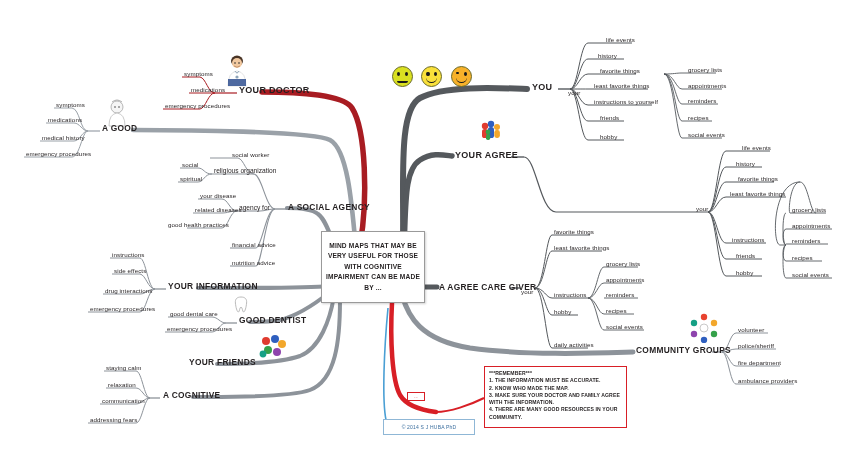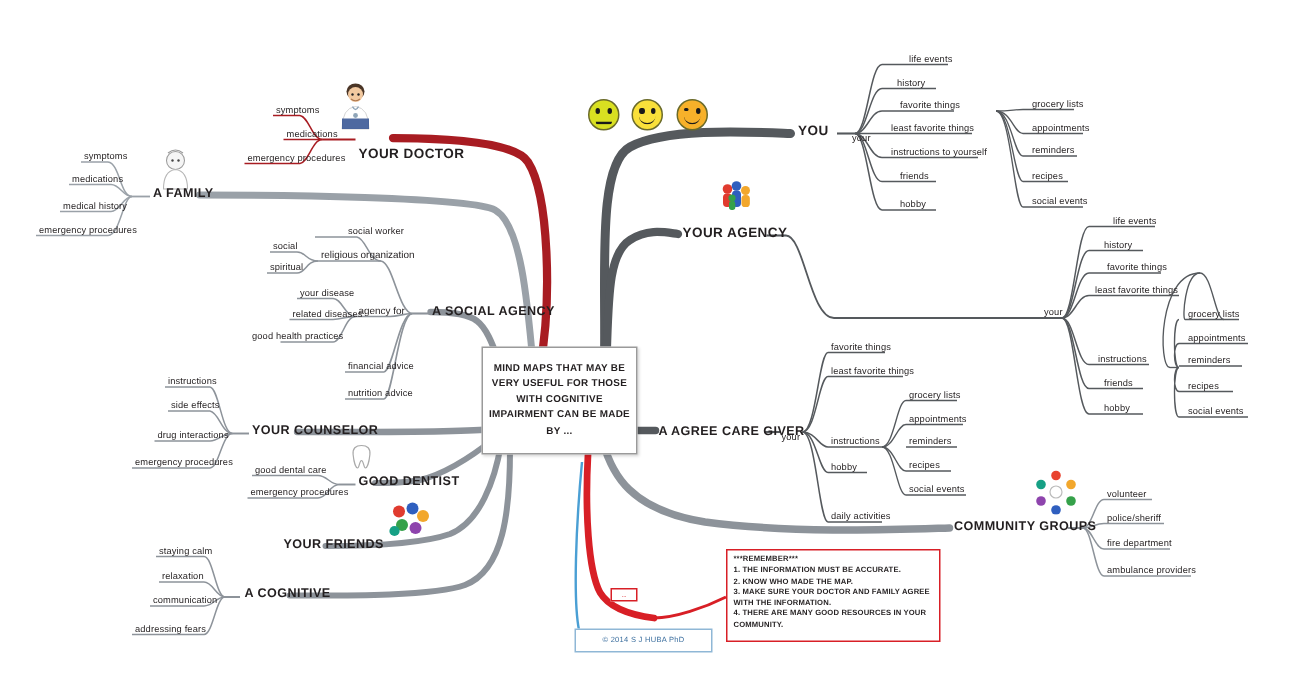--- a/index.html
+++ b/index.html
@@ -362,46 +362,46 @@
   <svg class="imgicon" style="left:689px;top:313px;" width="30" height="30" viewBox="0 0 30 30">
     <circle cx="15" cy="15" r="4" fill="#ffffff" stroke="#bbb" stroke-width=".8"></circle>
     <circle cx="15" cy="4" r="3.2" fill="#e8432f"></circle>
     <circle cx="25" cy="10" r="3.2" fill="#f2a72c"></circle>
     <circle cx="25" cy="21" r="3.2" fill="#35a14a"></circle>
     <circle cx="15" cy="27" r="3.2" fill="#2f5fbf"></circle>
     <circle cx="5" cy="21" r="3.2" fill="#8e44ad"></circle>
     <circle cx="5" cy="10" r="3.2" fill="#16a085"></circle>
   </svg>
 
-  <div class="node main" style="left:236px;top:96px;">YOUR DOCTOR</div>
+  <div class="node main" style="left:236px;top:84px;">YOUR DOCTOR</div>
   <div class="node leaf" style="left:182px;top:70px;">symptoms</div>
   <div class="node leaf" style="left:189px;top:86px;">medications</div>
   <div class="node leaf" style="left:163px;top:102px;">emergency procedures</div>
 
-  <div class="node main small" style="left:99px;top:122px;">A FAMILY</div>
+  <div class="node main small" style="left:99px;top:122px;">A GOOD</div>
   <div class="node leaf" style="left:54px;top:101px;">symptoms</div>
   <div class="node leaf" style="left:46px;top:116px;">medications</div>
   <div class="node leaf" style="left:40px;top:134px;">medical history</div>
   <div class="node leaf" style="left:24px;top:150px;">emergency procedures</div>
 
   <div class="node main small" style="left:285px;top:201px;">A SOCIAL AGENCY</div>
   <div class="node mid" style="left:237px;top:203px;">agency for</div>
   <div class="node leaf" style="left:198px;top:192px;">your disease</div>
   <div class="node leaf" style="left:193px;top:206px;">related diseases</div>
   <div class="node leaf" style="left:166px;top:221px;">good health practices</div>
 
   <div class="node mid" style="left:212px;top:166px;">religious organization</div>
   <div class="node leaf" style="left:230px;top:151px;">social worker</div>
   <div class="node leaf" style="left:180px;top:161px;">social</div>
   <div class="node leaf" style="left:178px;top:175px;">spiritual</div>
 
   <div class="node leaf" style="left:230px;top:241px;">financial advice</div>
   <div class="node leaf" style="left:230px;top:259px;">nutrition advice</div>
 
-  <div class="node main small" style="left:165px;top:280px;">YOUR COUNSELOR</div>
+  <div class="node main small" style="left:165px;top:280px;">YOUR INFORMATION</div>
   <div class="node leaf" style="left:110px;top:251px;">instructions</div>
   <div class="node leaf" style="left:112px;top:267px;">side effects</div>
   <div class="node leaf" style="left:103px;top:287px;">drug interactions</div>
   <div class="node leaf" style="left:88px;top:305px;">emergency procedures</div>
 
   <div class="node main small" style="left:236px;top:314px;">GOOD DENTIST</div>
   <div class="node leaf" style="left:168px;top:310px;">good dental care</div>
   <div class="node leaf" style="left:165px;top:325px;">emergency procedures</div>
 
   <div class="node main small" style="left:186px;top:356px;">YOUR FRIENDS</div>
@@ -420,21 +420,21 @@
   <div class="node leaf" style="left:592px;top:82px;">least favorite things</div>
   <div class="node leaf" style="left:592px;top:98px;">instructions to yourself</div>
   <div class="node leaf" style="left:598px;top:114px;">friends</div>
   <div class="node leaf" style="left:598px;top:133px;">hobby</div>
   <div class="node leaf" style="left:686px;top:66px;">grocery lists</div>
   <div class="node leaf" style="left:686px;top:82px;">appointments</div>
   <div class="node leaf" style="left:686px;top:97px;">reminders</div>
   <div class="node leaf" style="left:686px;top:114px;">recipes</div>
   <div class="node leaf" style="left:686px;top:131px;">social events</div>
 
-  <div class="node main" style="left:452px;top:149px;">YOUR AGENCY</div>
+  <div class="node main" style="left:452px;top:149px;">YOUR AGREE</div>
   <div class="node leaf" style="left:694px;top:205px;">your</div>
   <div class="node leaf" style="left:740px;top:144px;">life events</div>
   <div class="node leaf" style="left:734px;top:160px;">history</div>
   <div class="node leaf" style="left:736px;top:175px;">favorite things</div>
   <div class="node leaf" style="left:728px;top:190px;">least favorite things</div>
   <div class="node leaf" style="left:730px;top:236px;">instructions</div>
   <div class="node leaf" style="left:734px;top:252px;">friends</div>
   <div class="node leaf" style="left:734px;top:269px;">hobby</div>
   <div class="node leaf" style="left:790px;top:206px;">grocery lists</div>
   <div class="node leaf" style="left:790px;top:222px;">appointments</div>

